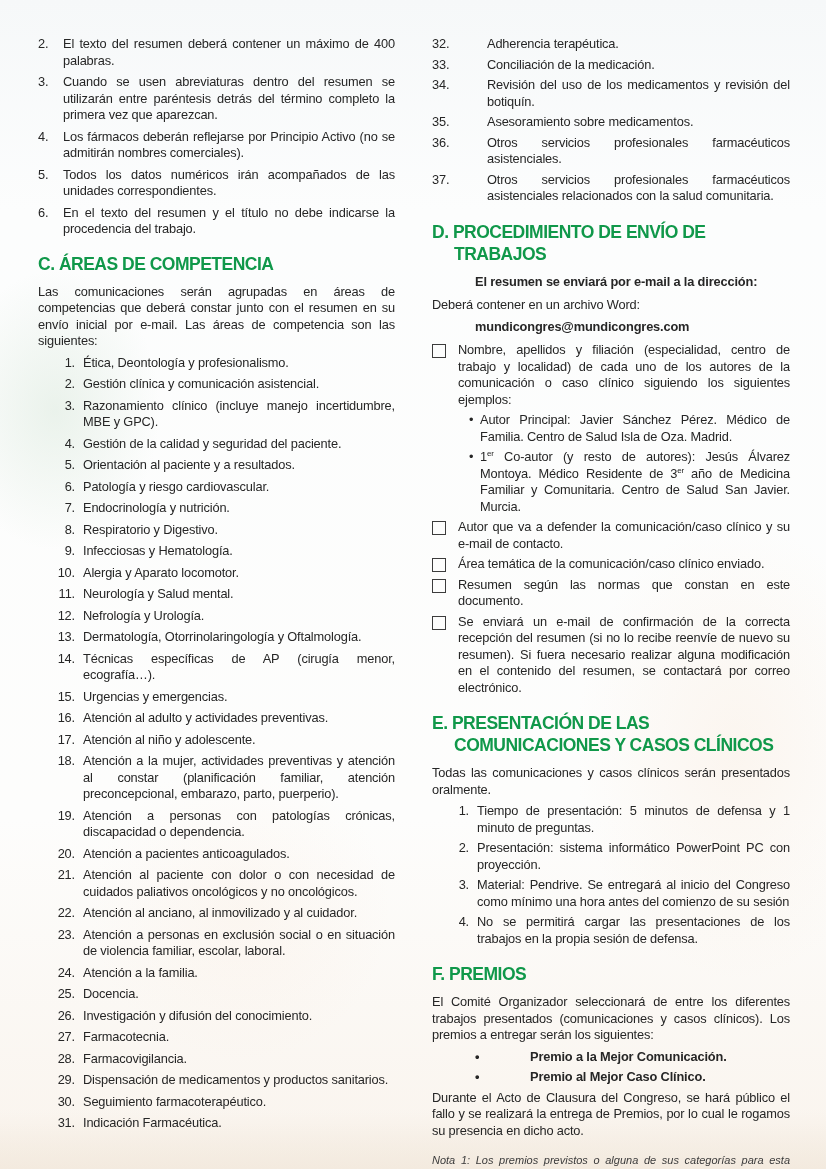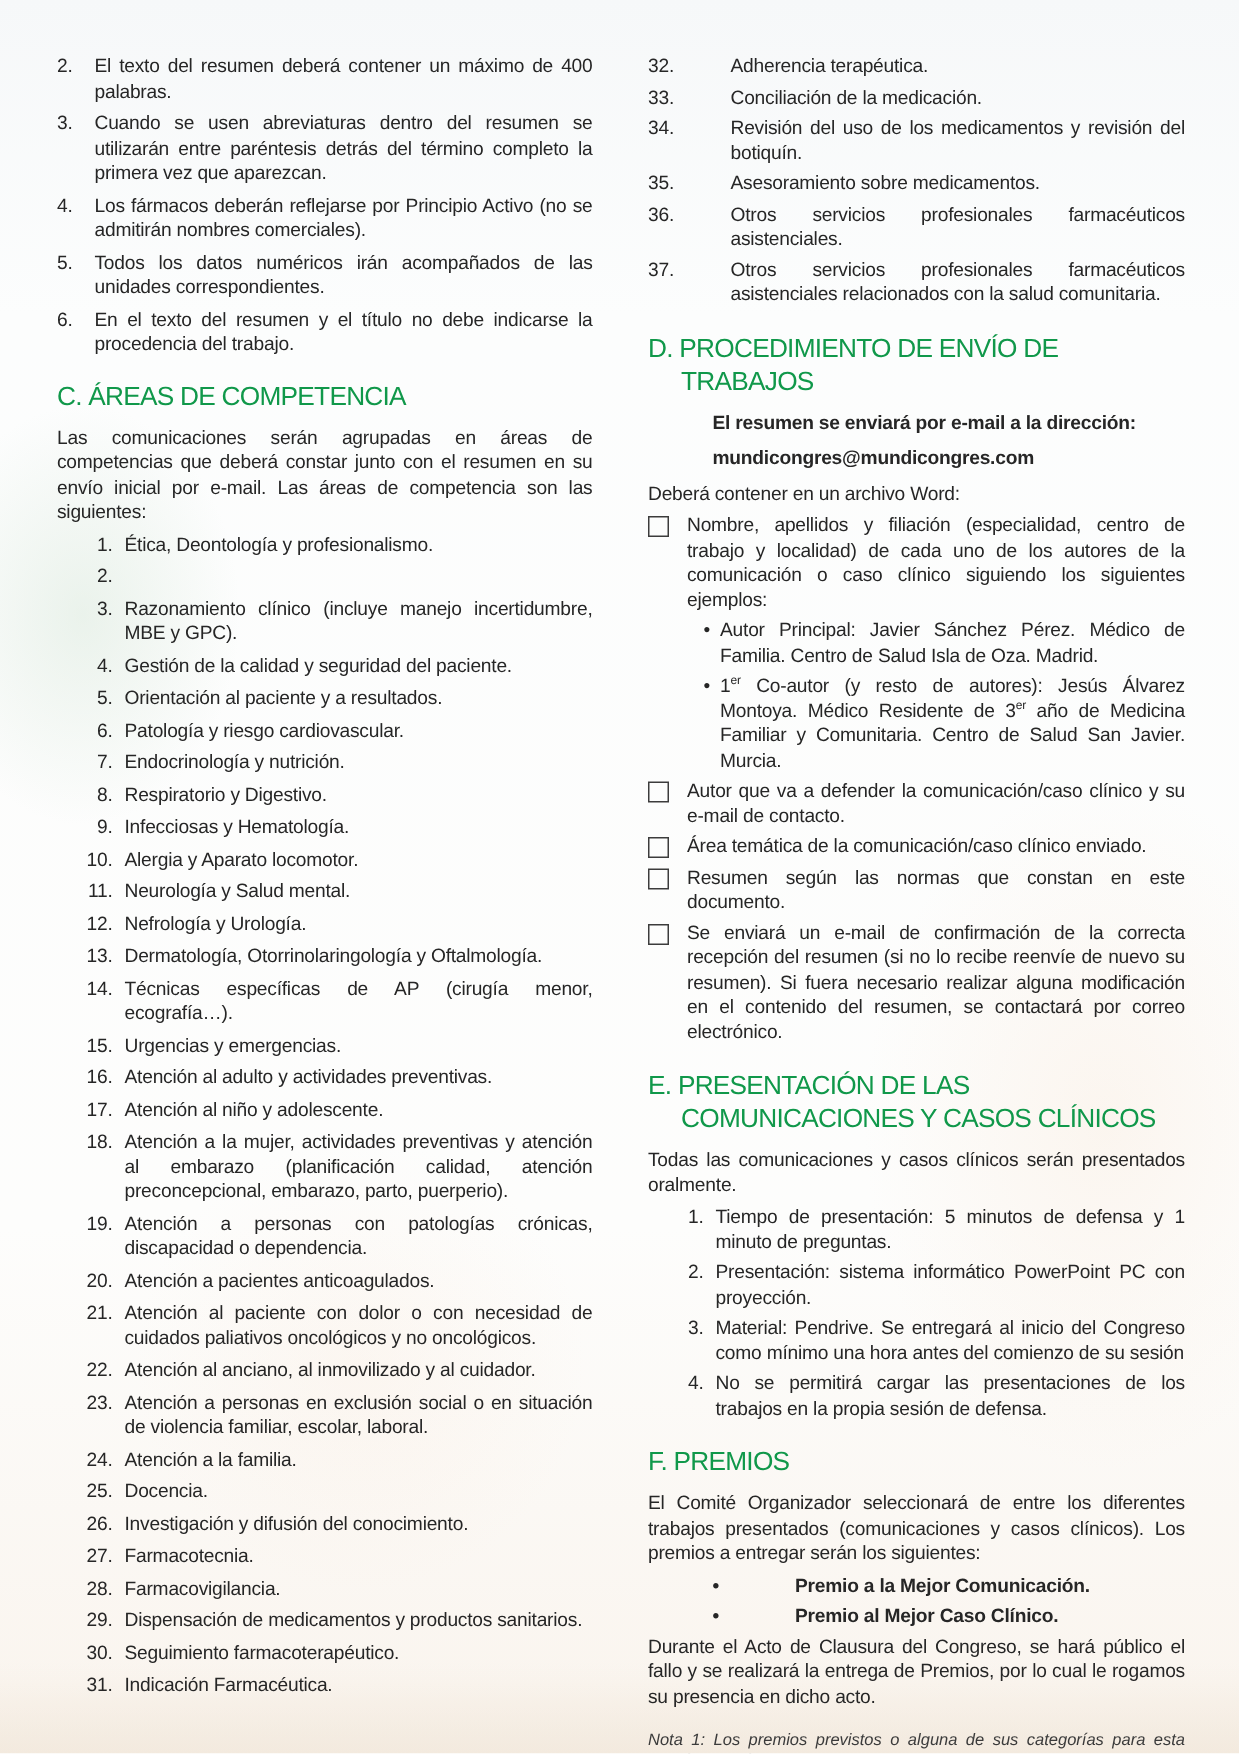--- a/index.html
+++ b/index.html
@@ -18,21 +18,21 @@
   .col-left{flex:0 0 357px;max-width:357px;}
   .col-right{flex:0 0 358px;max-width:358px;}
   .row{display:flex;margin:0 0 5px 0;}
   .col-right .row{margin-bottom:4px;}
   .num{flex:0 0 25px;}
   .cl .num{flex:0 0 45px;text-align:right;padding-right:8px;box-sizing:border-box;}
   .rt .num{flex:0 0 55px;padding-right:10px;box-sizing:border-box;}
   .el .num{flex:0 0 45px;text-align:right;padding-right:8px;box-sizing:border-box;}
   .txt{flex:1;text-align:justify;}
   .p{margin:0 0 5px 0;text-align:justify;}
-  .h{color:#10984a;font-weight:normal;font-size:17.5px;line-height:22px;letter-spacing:-0.5px;
+  .h{color:#10984a;font-weight:bold;font-size:17.5px;line-height:22px;letter-spacing:-0.5px;
      margin:16px 0 9px 0;padding-left:22px;text-indent:-22px;}
   .col-left .h{margin-top:15px;}
   .bold{font-weight:bold;padding-left:43px;}
   .check .box{flex:0 0 12px;height:12px;border:1.4px solid #3c3c3c;margin:2px 12px 0 0;background:transparent;}
   .sub{margin-left:37px;}
   .dot{flex:0 0 11px;}
   .fb .dot{flex:0 0 12px;}
   sup{font-size:8px;line-height:0;vertical-align:super;}
   .notes{margin-top:14px;}
   .note{font-style:italic;font-size:11px;line-height:14px;color:#3b3b3b;margin:0 0 6px 0;text-align:justify;letter-spacing:0;}
@@ -72,20 +72,21 @@
 
       <div class="h"><span>C.</span> <span>ÁREAS DE COMPETENCIA</span></div>
       <p class="p">Las comunicaciones serán agrupadas en áreas de competencias que deberá constar junto con el resumen en su envío inicial por e-mail. Las áreas de competencia son las siguientes:</p>
 
       <div class="row cl">
           <span class="num">1.</span>
           <div class="txt">Ética, Deontología y profesionalismo.</div>
         </div>
       <div class="row cl">
           <span class="num">2.</span>
+          <div class="txt">Gestión clínica y comunicación asistencial.</div>
         </div>
       <div class="row cl">
           <span class="num">3.</span>
           <div class="txt">Razonamiento clínico (incluye manejo incertidumbre, MBE y GPC).</div>
         </div>
       <div class="row cl">
           <span class="num">4.</span>
           <div class="txt">Gestión de la calidad y seguridad del paciente.</div>
         </div>
       <div class="row cl">
@@ -135,21 +136,21 @@
       <div class="row cl">
           <span class="num">16.</span>
           <div class="txt">Atención al adulto y actividades preventivas.</div>
         </div>
       <div class="row cl">
           <span class="num">17.</span>
           <div class="txt">Atención al niño y adolescente.</div>
         </div>
       <div class="row cl">
           <span class="num">18.</span>
-          <div class="txt">Atención a la mujer, actividades preventivas y atención al embarazo (planificación calidad, atención preconcepcional, embarazo, parto, puerperio).</div>
+          <div class="txt">Atención a la mujer, actividades preventivas y atención al constar (planificación familiar, atención preconcepcional, embarazo, parto, puerperio).</div>
         </div>
       <div class="row cl">
           <span class="num">19.</span>
           <div class="txt">Atención a personas con patologías crónicas, discapacidad o dependencia.</div>
         </div>
       <div class="row cl">
           <span class="num">20.</span>
           <div class="txt">Atención a pacientes anticoagulados.</div>
         </div>
       <div class="row cl">
@@ -219,22 +220,22 @@
           <span class="num">36.</span>
           <div class="txt">Otros servicios profesionales farmacéuticos asistenciales.</div>
         </div>
       <div class="row rt">
           <span class="num">37.</span>
           <div class="txt">Otros servicios profesionales farmacéuticos asistenciales relacionados con la salud comunitaria.</div>
         </div>
 
       <div class="h"><span>D.</span> <span>PROCEDIMIENTO DE ENVÍO DE TRABAJOS</span></div>
       <p class="p bold" style="margin-bottom:7px;">El resumen se enviará por e-mail a la dirección:</p>
+      <p class="p">Deberá contener en un archivo Word:</p>
       <p class="p bold" style="margin-bottom:7px;">mundicongres@mundicongres.com</p>
-      <p class="p">Deberá contener en un archivo Word:</p>
 
       <div class="row check">
           <span class="box"></span>
           <div class="txt">Nombre, apellidos y filiación (especialidad, centro de trabajo y localidad) de cada uno de los autores de la comunicación o caso clínico siguiendo los siguientes ejemplos:</div>
         </div>
       <div class="row sub">
           <span class="dot">•</span>
           <div class="txt">Autor Principal: Javier Sánchez Pérez. Médico de Familia. Centro de Salud Isla de Oza. Madrid.</div>
         </div>
       <div class="row sub">

